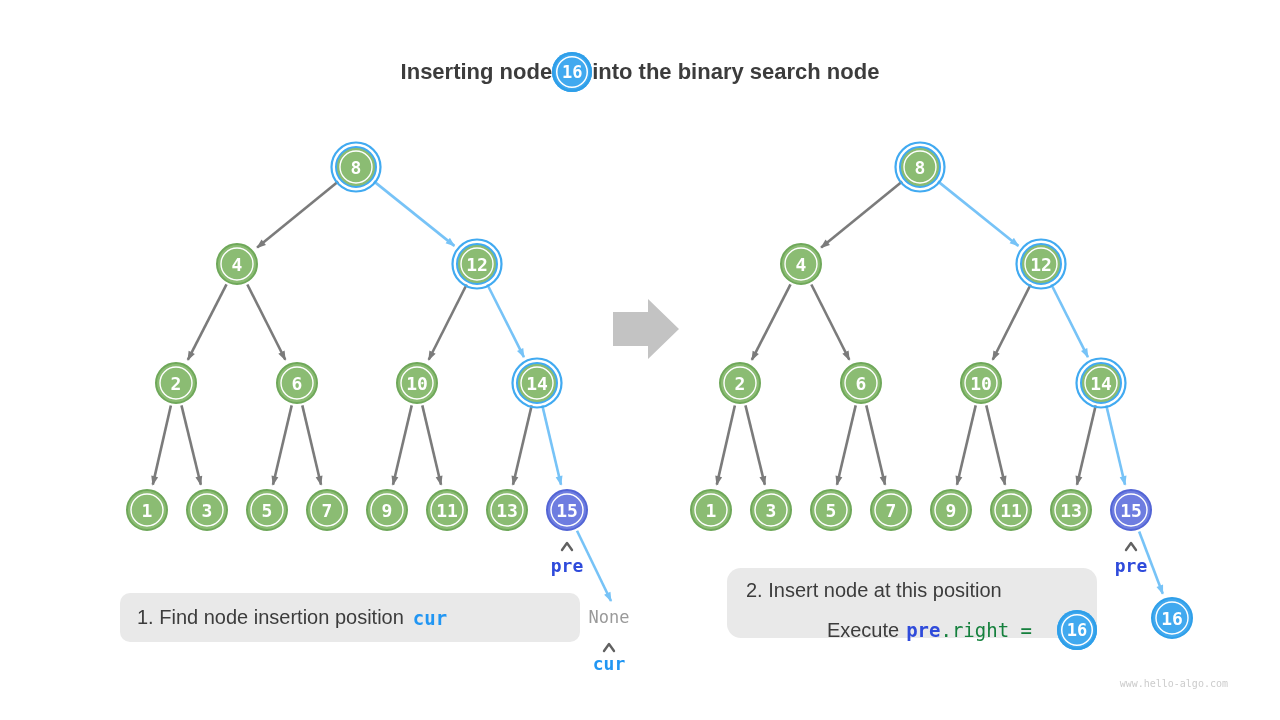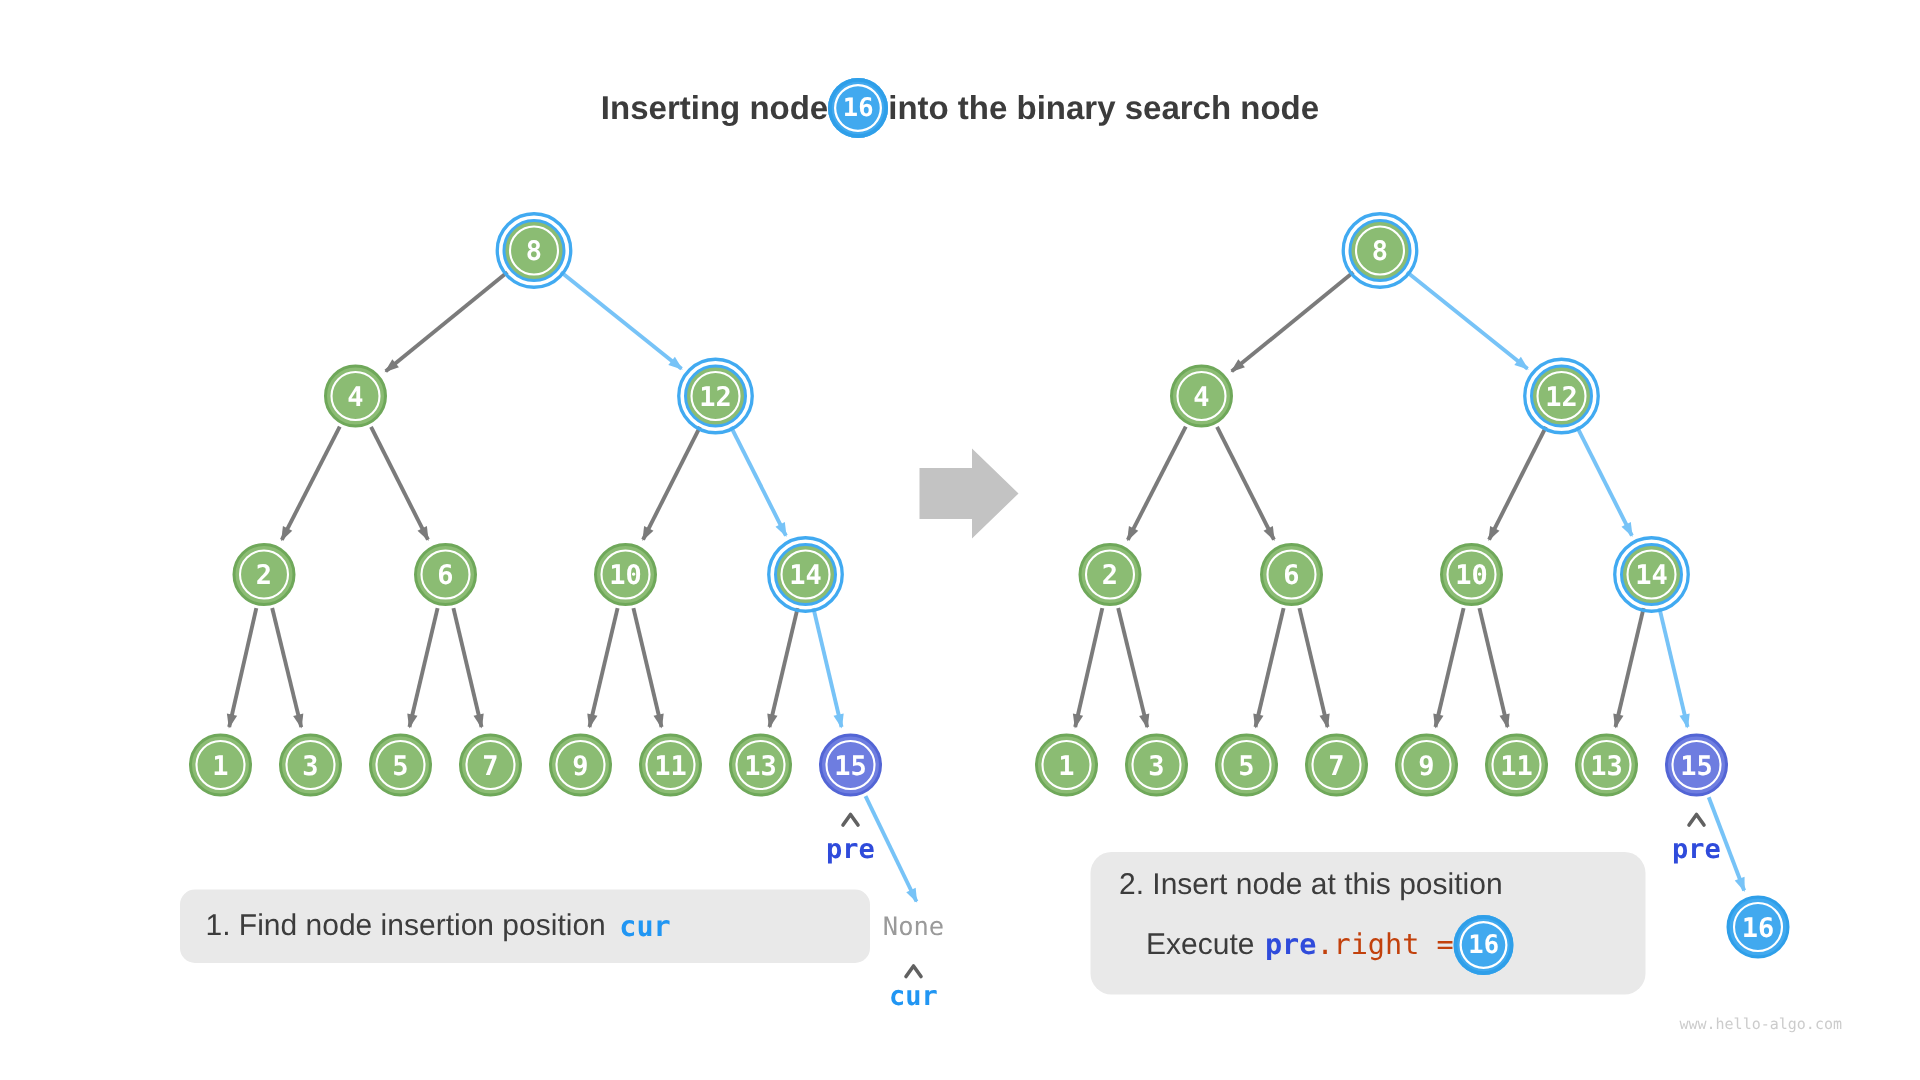--- a/index.html
+++ b/index.html
@@ -10,27 +10,27 @@
          align-items:center;justify-content:center;
          font-size:22px;font-weight:bold;color:#3c3c3c;}
   .inline-node{display:inline-flex;align-items:center;justify-content:center;
          width:40px;height:40px;border-radius:50%;background:#41a9ef;
          box-shadow:inset 0 0 0 2.5px #2f9fe9, inset 0 0 0 4px #41a9ef, inset 0 0 0 5.5px #ffffff;
          color:#ffffff;font-family:"DejaVu Sans Mono",monospace;font-weight:bold;font-size:17px;
          flex:0 0 auto;}
   .caption{position:absolute;background:#e9e9e9;color:#3c3c3c;}
   .caption-1{left:120px;top:593px;width:460px;height:49px;border-radius:10px;
          display:flex;align-items:center;padding-left:17px;box-sizing:border-box;font-size:20px;}
-  .caption-2{left:727px;top:568px;width:370px;height:95px;border-radius:14px;
+  .caption-2{left:727px;top:568px;width:370px;height:70px;border-radius:14px;
          padding:11px 0 0 19px;box-sizing:border-box;font-size:20px;}
-  .caption-2 .line2{display:flex;align-items:center;margin-top:7px;margin-left:18px;height:42px;}
+  .caption-2 .line2{display:flex;align-items:center;margin-top:7px;margin-left:18px;height:42px;justify-content:flex-end;}
   .code{font-family:"DejaVu Sans Mono",monospace;font-weight:bold;font-size:19px;}
   .code-cur{color:#2196f3;margin-left:9px;}
   .code-pre{color:#2f4bdb;margin-left:7px;}
-  .code-gray{color:#c2410c;font-weight:normal;margin-right:0;}
+  .code-gray{color:#15803d;font-weight:normal;margin-right:25px;}
   .watermark{position:absolute;right:52px;top:678px;font-family:"DejaVu Sans Mono",monospace;
          font-size:10px;color:#cccccc;}
 </style>
 </head>
 <body>
 
 <div id="stage">
 
   <div class="title">
     <span>Inserting node</span>

